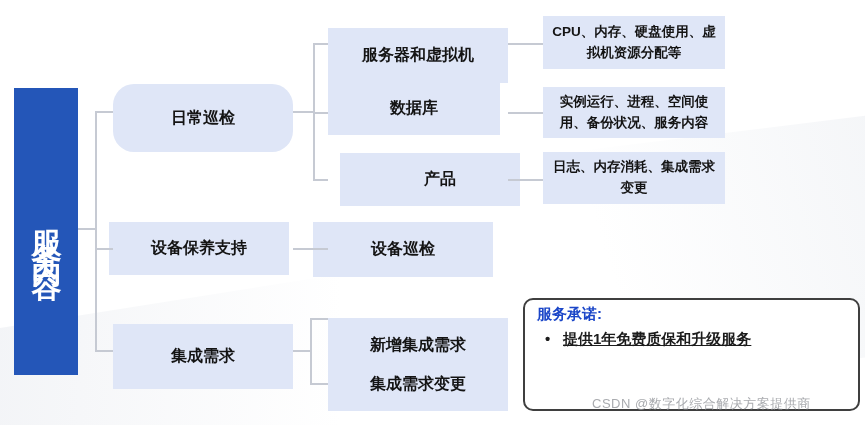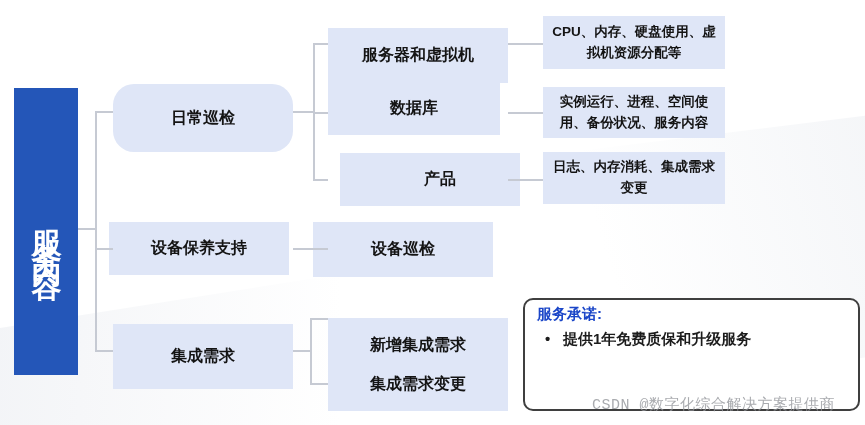--- a/index.html
+++ b/index.html
@@ -60,34 +60,34 @@
     color: #1b46c8; font-size: 15px; font-weight: 700;
     margin-bottom: 2px;
   }
   .promise-list { list-style: none; }
   .promise-list li {
     position: relative;
     padding-left: 26px;
     font-size: 15px; font-weight: 600; color: #1c1c1c;
     line-height: 25px;
     white-space: nowrap;
+    text-decoration: underline;
   }
   .promise-list li::before {
     content: "•";
     position: absolute; left: 8px; top: 0;
     color: #1c1c1c;
   }
   .watermark {
     position: absolute;
     left: 592px; top: 395px;
-    font-size: 15px; letter-spacing: 0.5px;
+    font-size: 13px; letter-spacing: 0.5px;
     color: rgba(148,150,155,0.8);
     white-space: nowrap;
     z-index: 5;
-    font-family: Liberation Mono, monospace;
   }
 </style>
 </head>
 <body>
 
 <div class="stage">
 
   <div class="bg-wedge-a"></div>
   <div class="bg-wedge-b"></div>
 

